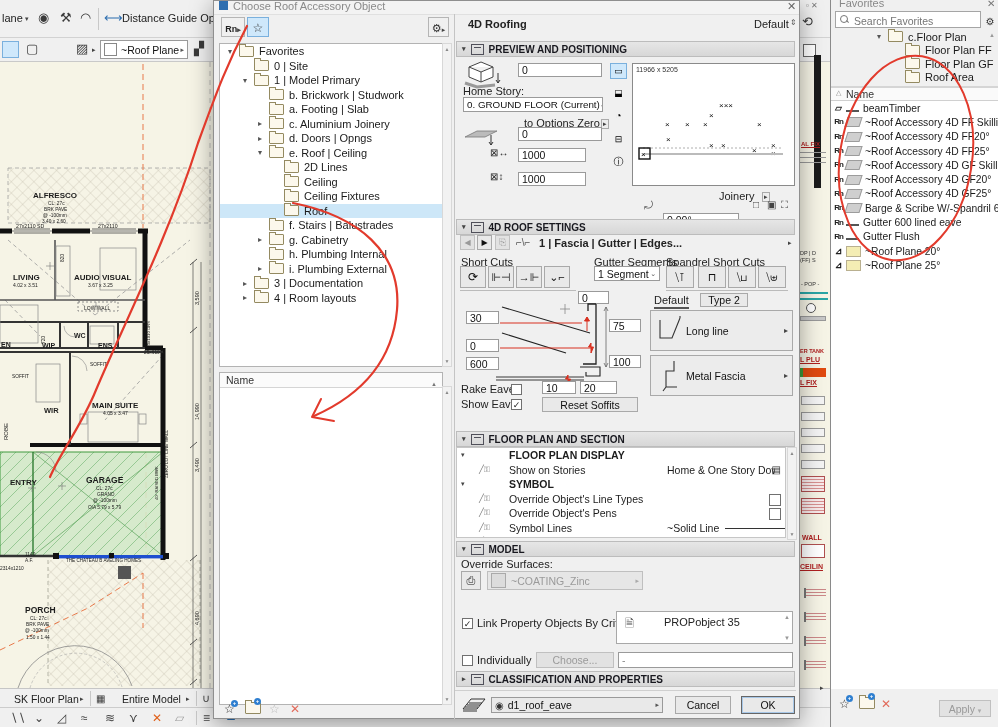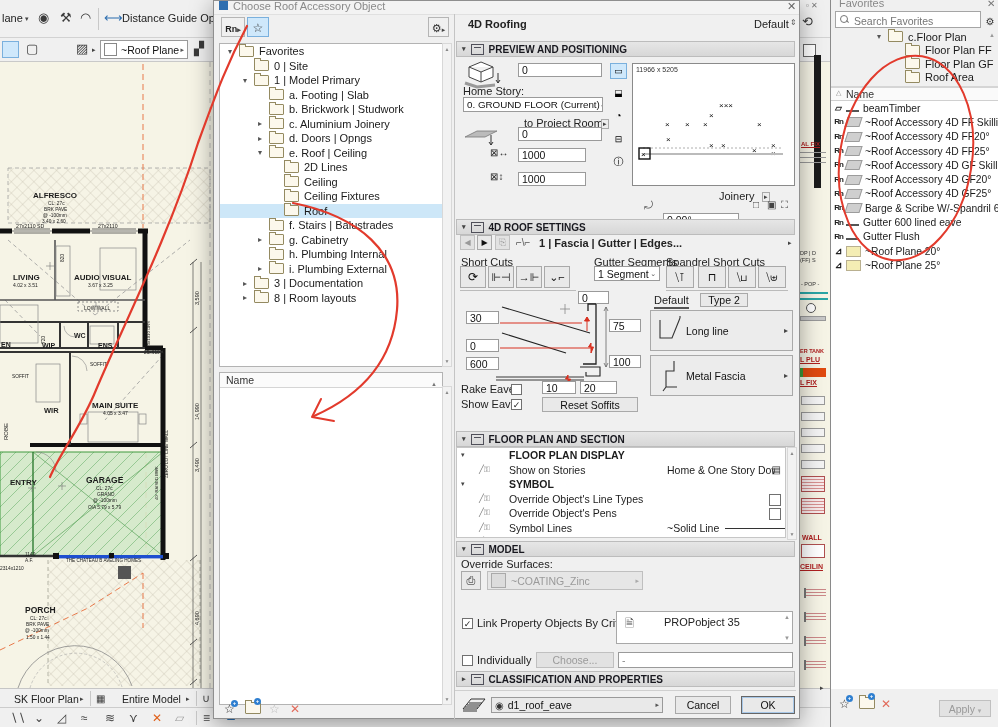--- a/index.html
+++ b/index.html
@@ -343,26 +343,26 @@
             <span class="tlabel">0 | Site</span>
           </div>
           <div class="trow" style="--lvl: 1;">
             <span class="texp">▾</span>
             <span class="folder"></span>
             <span class="tlabel">1 | Model Primary</span>
           </div>
           <div class="trow" style="--lvl: 2;">
             <span class="texp"></span>
             <span class="folder"></span>
-            <span class="tlabel">a. Footing | Slab</span>
+            <span class="tlabel">b. Brickwork | Studwork</span>
           </div>
           <div class="trow" style="--lvl: 2;">
             <span class="texp"></span>
             <span class="folder"></span>
-            <span class="tlabel">b. Brickwork | Studwork</span>
+            <span class="tlabel">a. Footing | Slab</span>
           </div>
           <div class="trow" style="--lvl: 2;">
             <span class="texp">▸</span>
             <span class="folder"></span>
             <span class="tlabel">c. Aluminium Joinery</span>
           </div>
           <div class="trow" style="--lvl: 2;">
             <span class="texp">▸</span>
             <span class="folder"></span>
             <span class="tlabel">d. Doors | Opngs</span>
@@ -413,21 +413,21 @@
             <span class="tlabel">i. Plumbing External</span>
           </div>
           <div class="trow" style="--lvl: 1;">
             <span class="texp">▸</span>
             <span class="folder"></span>
             <span class="tlabel">3 | Documentation</span>
           </div>
           <div class="trow" style="--lvl: 1;">
             <span class="texp">▸</span>
             <span class="folder"></span>
-            <span class="tlabel">8 | Room layouts</span>
+            <span class="tlabel">4 | Room layouts</span>
           </div>
         </div>
       <div class="sbar" style="left:228px;top:29px;height:322px;">
         <span class="ar" style="top:2px;">▲</span>
           <span class="ar" style="bottom:2px;">▼</span>
       </div>
 
       <div id="dlg-namelist">
         <div class="hdr">
           <span>Name</span>
@@ -462,21 +462,21 @@
       <path d="M8 8 L20 3 L32 8 L32 18 L20 23 L8 18 Z M8 8 L20 13 L32 8 M20 13 V23" fill="#fff" stroke="#444" stroke-width="1"></path>
       <path d="M4 24 L16 28 L34 26" fill="none" stroke="#999" stroke-width="3"></path>
       <path d="M37 14 v10 m0 0 l-2 -3 m2 3 l2 -3" stroke="#333" stroke-width="1" fill="none"></path>
     </svg>
     <div class="fld" style="left:304px;top:62px;width:84px;height:14px;">0</div>
     <span class="lbl" style="left:249px;top:84px;">Home Story:</span>
     <div class="ddown" style="left:249px;top:96px;width:140px;height:15px;">
       <span style="font-size:9.8px;">0. GROUND FLOOR (Current)</span>
         <span class="cv">⌄</span>
     </div>
-    <span class="lbl" style="left:310px;top:116px;">to Project Room</span>
+    <span class="lbl" style="left:310px;top:116px;">to Options Zero</span>
     <span class="lbl tri" style="left:387px;top:118px;border:1px solid #aaa;padding:0 1px;background:#eee;">▸</span>
     <svg class="abs" style="left:247px;top:124px;" width="42" height="24">
       <path d="M4 12 L16 6 L36 6 L24 12 Z" fill="#bbb" stroke="#777" stroke-width="0.8"></path>
       <path d="M30 10 v10 m0 0 l-2 -3 m2 3 l2 -3" stroke="#333" stroke-width="1" fill="none"></path>
     </svg>
     <div class="fld" style="left:304px;top:126px;width:84px;height:14px;">0</div>
     <span class="lbl" style="left:276px;top:146px;font-size:10px;">⊠↔</span>
     <div class="fld" style="left:304px;top:147px;width:68px;height:14px;">1000</div>
     <span class="lbl" style="left:276px;top:170px;font-size:10px;">⊠↕</span>
     <div class="fld" style="left:304px;top:171px;width:68px;height:14px;">1000</div>

